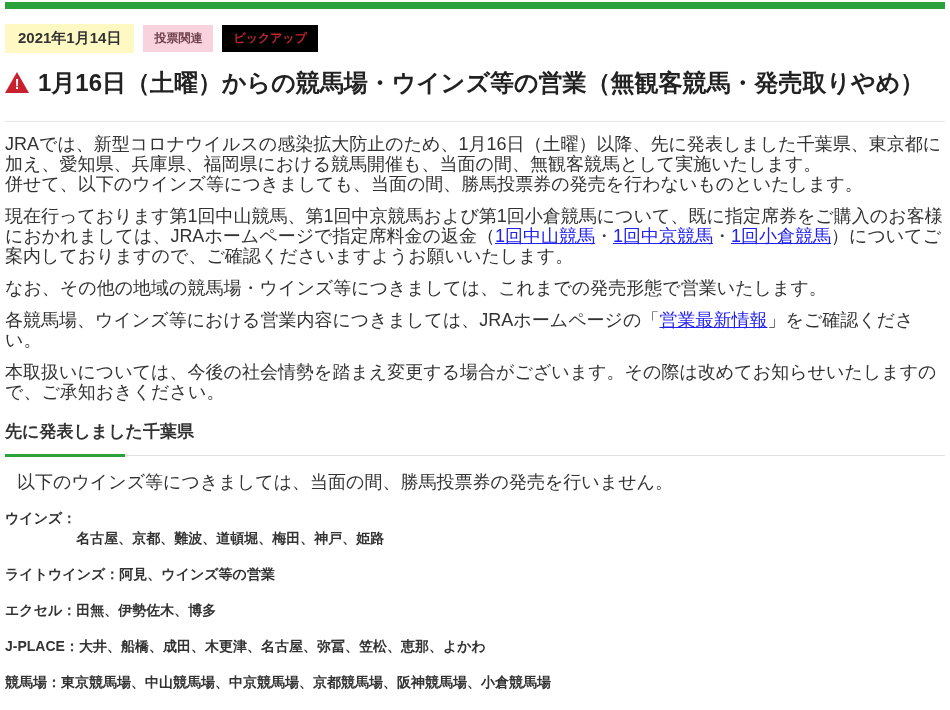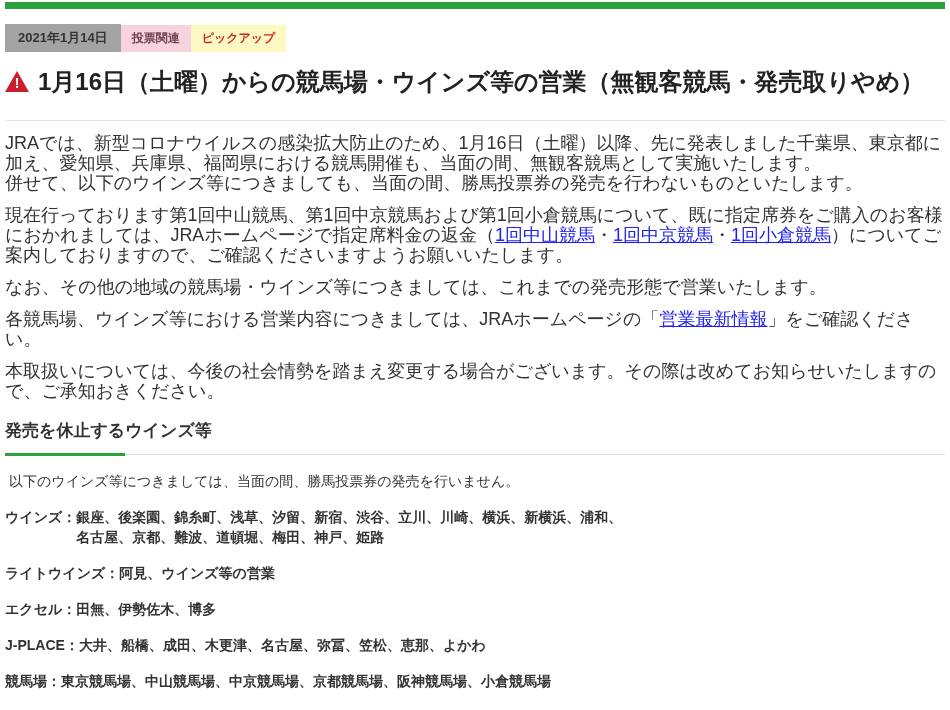--- a/index.html
+++ b/index.html
@@ -18,29 +18,29 @@
   }
 
   h1.page-title {
     font-size:17px; font-weight:bold; color:#333;
     margin:15px 0 0; padding:0 0 14px 2px;
     border-bottom:1px solid #e4e4e4;
   }
 
   .meta { margin-top:15px; display:flex; align-items:center; }
   .badge-date {
-    display:inline-block; background:#a3a3a3; color:#333;
-    font-size:13px; font-weight:bold; padding:5px 13px;
+    display:inline-block; background:#fef9c3; color:#333;
+    font-size:15px; font-weight:bold; padding:5px 13px;
   }
   .tag {
     display:inline-block; font-size:12px; font-weight:bold;
-    padding:5px 11px; 
+    padding:5px 11px; margin-left:9px;
   }
   .tag.pink   { background:#f8d2dc; color:#70414d; }
-  .tag.yellow { background:#fef9c3; color:#c2262e; }
+  .tag.yellow { background:#000000; color:#c2262e; }
 
   h2.article-title {
     font-size:24px; font-weight:bold; color:#222;
     line-height:32px; margin:14px 0 0; padding-bottom:22px;
     border-bottom:1px solid #e4e4e4;
   }
   .warn-icon {
     display:inline-block; width:24px; height:21px;
     background:#c9202e;
     clip-path:polygon(50% 0%, 100% 100%, 0% 100%);
@@ -60,21 +60,21 @@
     font-size:17px; font-weight:bold; color:#333;
     margin:18px 0 0; padding-bottom:12px;
     border-bottom:1px solid #e0e0e0;
     position:relative;
   }
   h3.section-title::after {
     content:""; position:absolute; left:0; bottom:-2px;
     width:120px; height:3px; background:#2aa13a;
   }
 
-  p.section-intro { margin:16px 4px 16px; font-size:14px; line-height:20px; }
+  p.section-intro { margin:16px 12px 16px; font-size:18px; line-height:20px; }
 
   .entries { font-size:14px; line-height:20px; }
   .entry { display:flex; margin-top:16px;font-weight:bold; }
   .entry:first-child { margin-top:0; }
   .entry-label { white-space:nowrap; flex-shrink:0; }
 </style>
 </head>
 <body>
 
 <div class="page">
@@ -97,29 +97,29 @@
     <p><span>現在行っております第1回中山競馬、第1回中京競馬および第1回小倉競馬について、既に指定席券をご購入のお客様におかれましては、JRAホームページで指定席料金の返金（</span><a href="#" class="link">1回中山競馬</a><span>・</span><a href="#" class="link">1回中京競馬</a><span>・</span><a href="#" class="link">1回小倉競馬</a><span>）についてご案内しておりますので、ご確認くださいますようお願いいたします。</span></p>
 
     <p>なお、その他の地域の競馬場・ウインズ等につきましては、これまでの発売形態で営業いたします。</p>
 
     <p><span>各競馬場、ウインズ等における営業内容につきましては、JRAホームページの「</span><a href="#" class="link">営業最新情報</a><span>」をご確認ください。</span></p>
 
     <p>本取扱いについては、今後の社会情勢を踏まえ変更する場合がございます。その際は改めてお知らせいたしますので、ご承知おきください。</p>
 
   </div>
 
-  <h3 class="section-title">発売を休止するウインズ等</h3>
+  <h3 class="section-title">先に発表しました千葉県</h3>
 
   <p class="section-intro">以下のウインズ等につきましては、当面の間、勝馬投票券の発売を行いません。</p>
 
   <div class="entries">
 
     <div class="entry">
       <span class="entry-label">ウインズ：</span>
-        <span class="entry-body"><span>銀座、後楽園、錦糸町、浅草、汐留、新宿、渋谷、立川、川崎、横浜、新横浜、浦和、</span><br><span>名古屋、京都、難波、道頓堀、梅田、神戸、姫路</span></span>
+        <span class="entry-body"><br><span>名古屋、京都、難波、道頓堀、梅田、神戸、姫路</span></span>
     </div>
 
     <div class="entry">
       <span class="entry-label">ライトウインズ：</span>
         <span class="entry-body">阿見、ウインズ等の営業</span>
     </div>
 
     <div class="entry">
       <span class="entry-label">エクセル：</span>
         <span class="entry-body">田無、伊勢佐木、博多</span>

